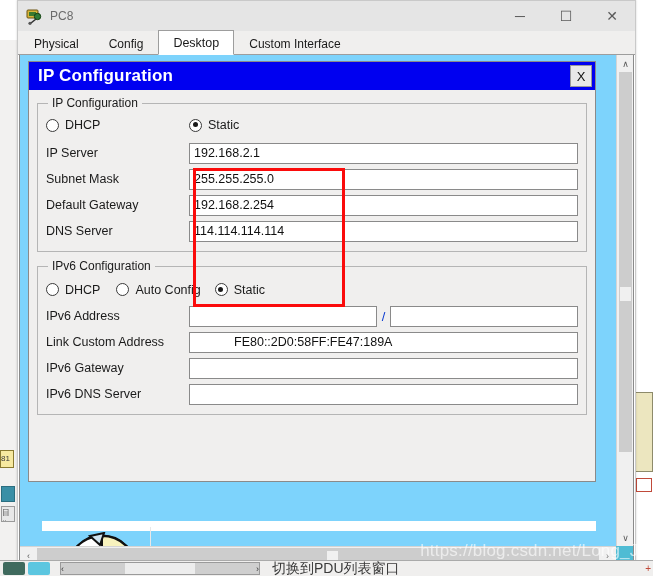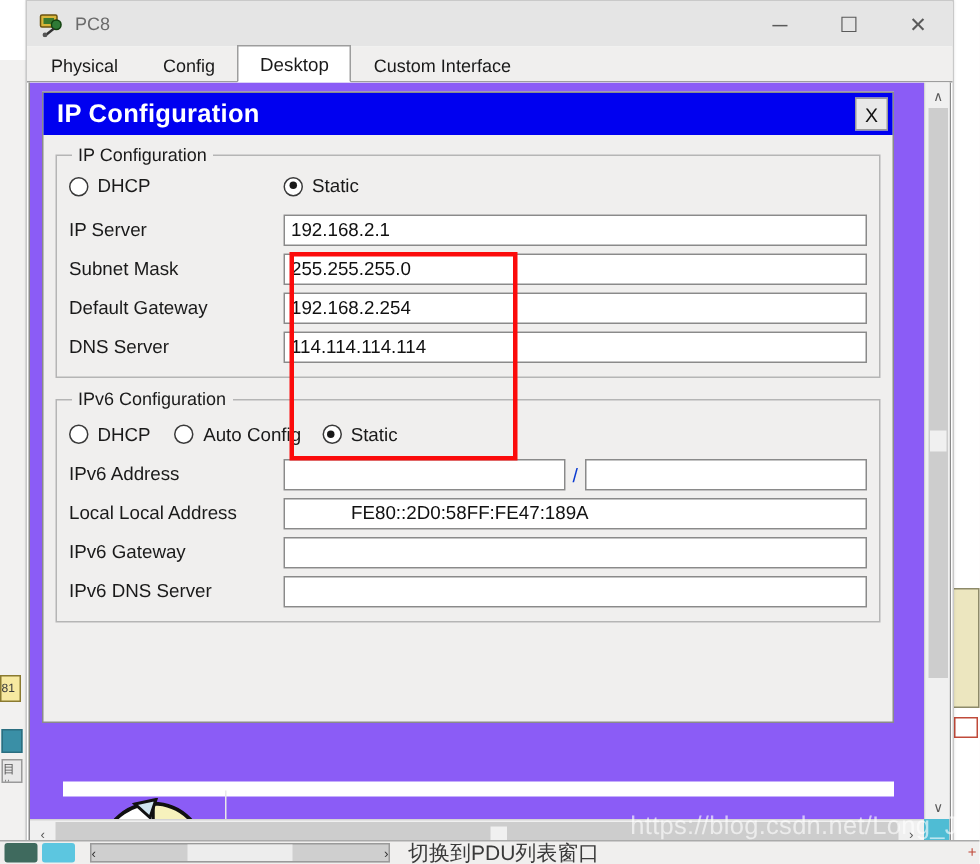--- a/index.html
+++ b/index.html
@@ -114,21 +114,21 @@
 
   
   .content-wrap {
     flex: 1; position: relative; overflow: hidden;
     border: 1px solid #8a8a8a; border-top: none;
     margin: 0 1px 1px 1px;
     background: #ffffff;
   }
   .teal-canvas {
     position: absolute; left: 0; top: 0; right: 17px; bottom: 17px;
-    background: #8b5cf6;
+    background: #7dd3fc;
     overflow: hidden;
   }
   
   .vscroll {
     position: absolute; right: 0; top: 0; width: 17px; bottom: 17px;
     background: #f0f0f0; border-left: 1px solid #d4d4d4;
   }
   .vs-arrow {
     position: absolute; left: 0; width: 17px; height: 17px;
     display: flex; align-items: center; justify-content: center;
@@ -394,21 +394,21 @@
             <div class="row">
               <span class="lbl">IPv6 Address</span>
               <span class="v6addr-wrap">
                 <input class="txt" value="" style="">
                 <span class="slash">/</span>
                 <input class="txt prefix" value="" style="">
               </span>
             </div>
 
             <div class="row">
-              <span class="lbl">Local Local Address</span>
+              <span class="lbl">Link Custom Address</span>
               <input class="txt ro" value="FE80::2D0:58FF:FE47:189A" style="">
             </div>
             <div class="row">
               <span class="lbl">IPv6 Gateway</span>
               <input class="txt" value="" style="">
             </div>
             <div class="row">
               <span class="lbl">IPv6 DNS Server</span>
               <input class="txt" value="" style="">
             </div>

